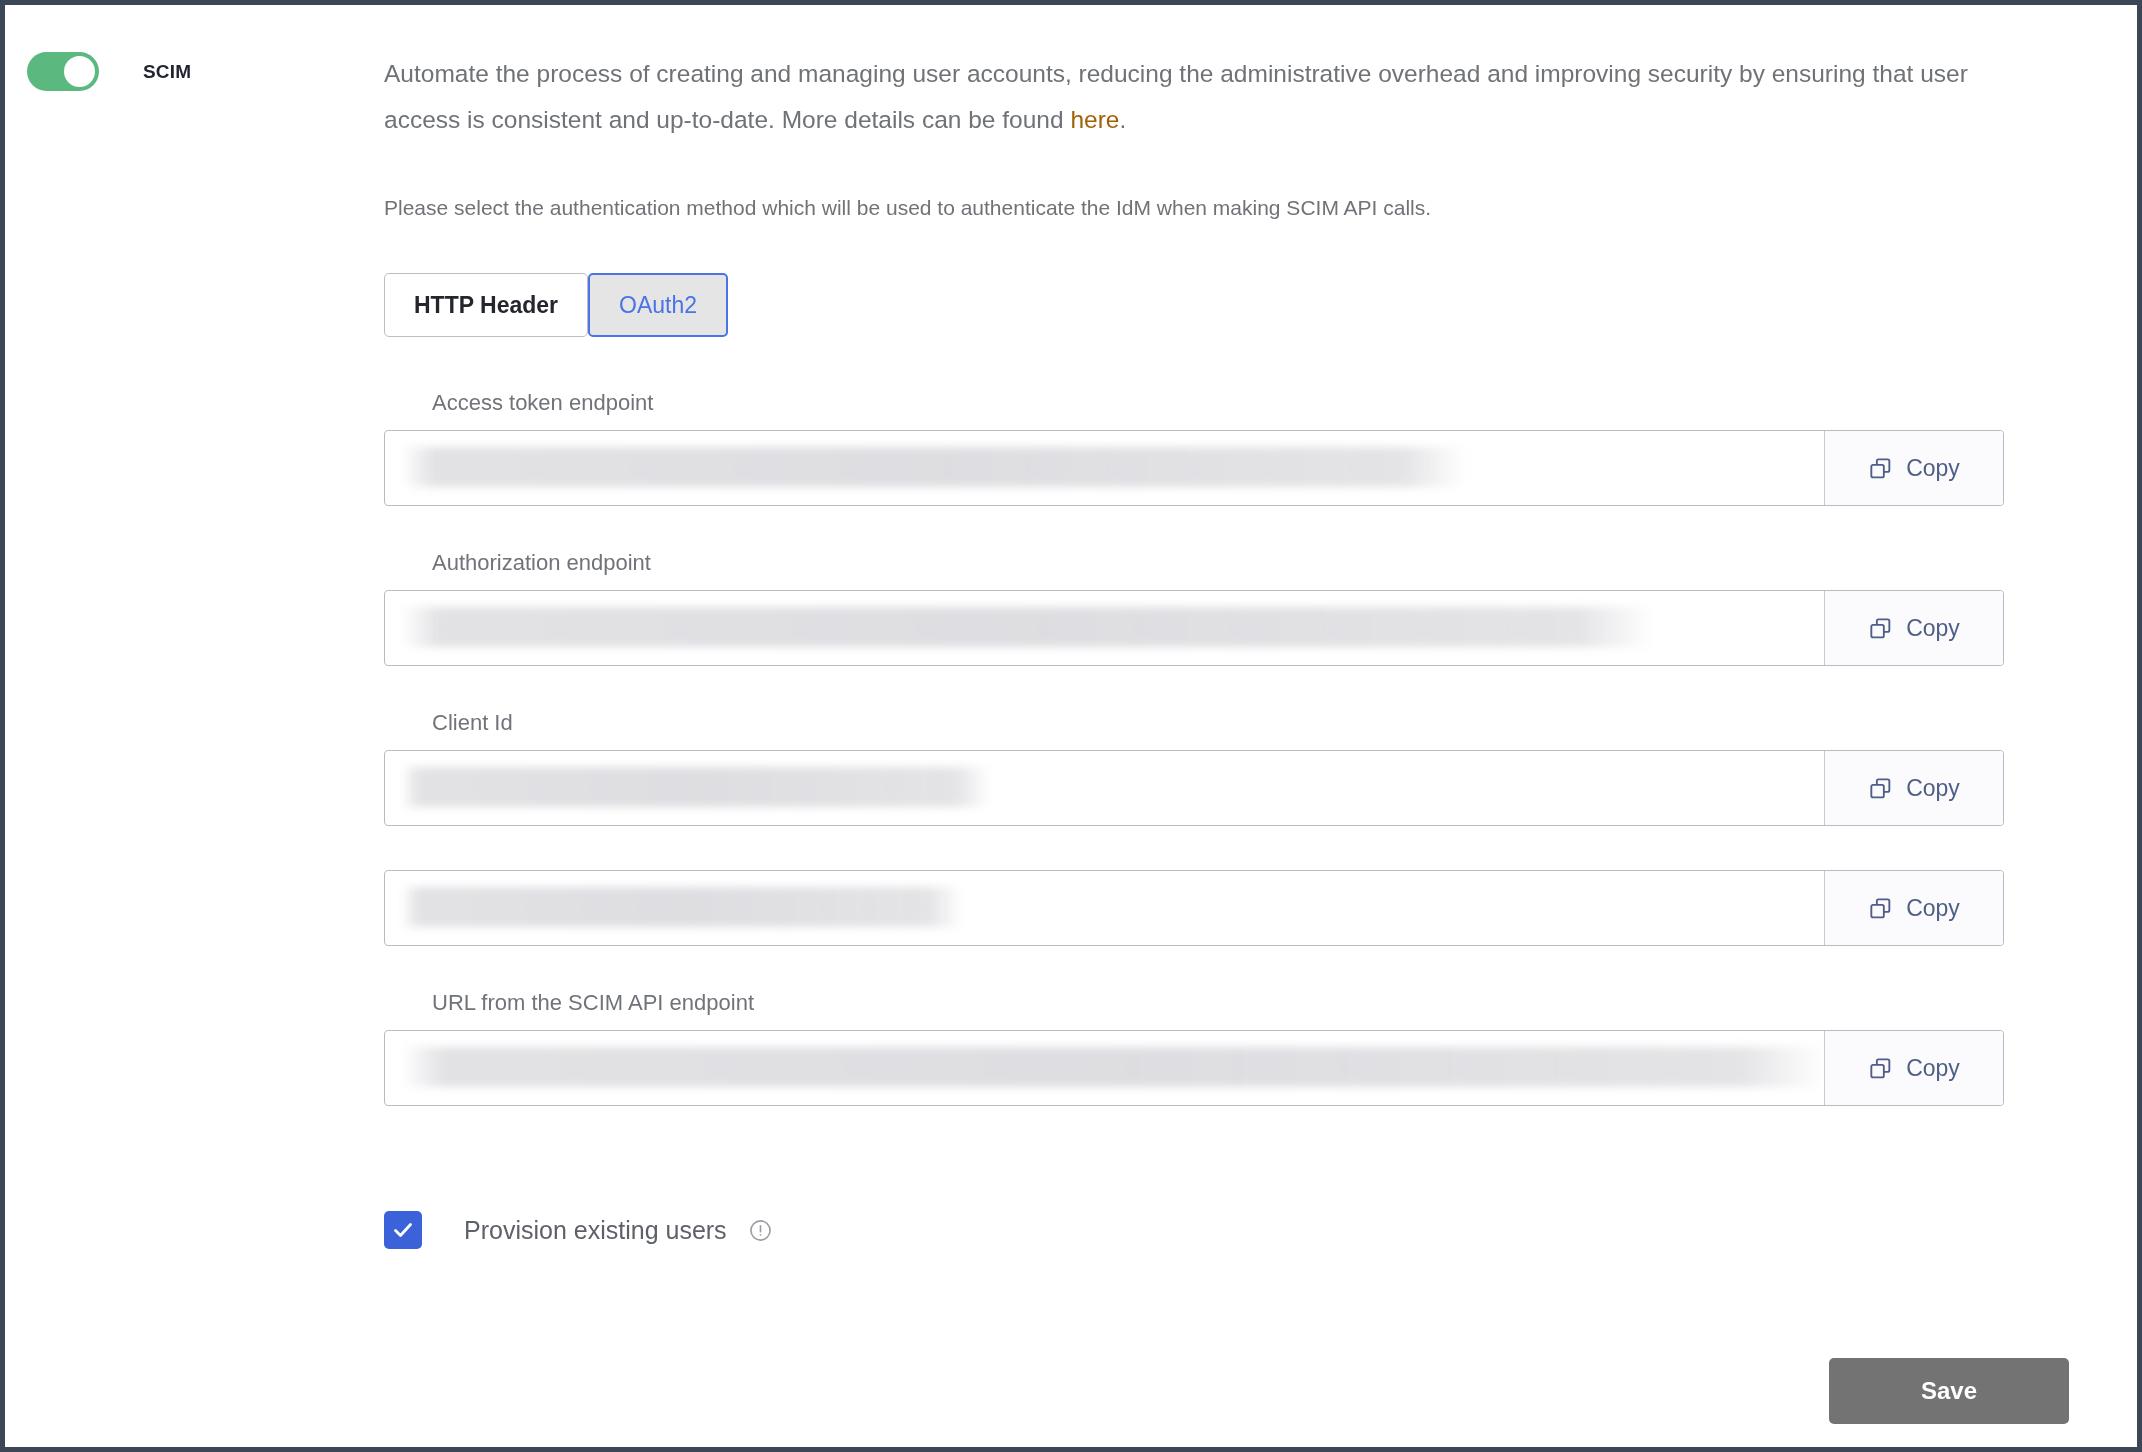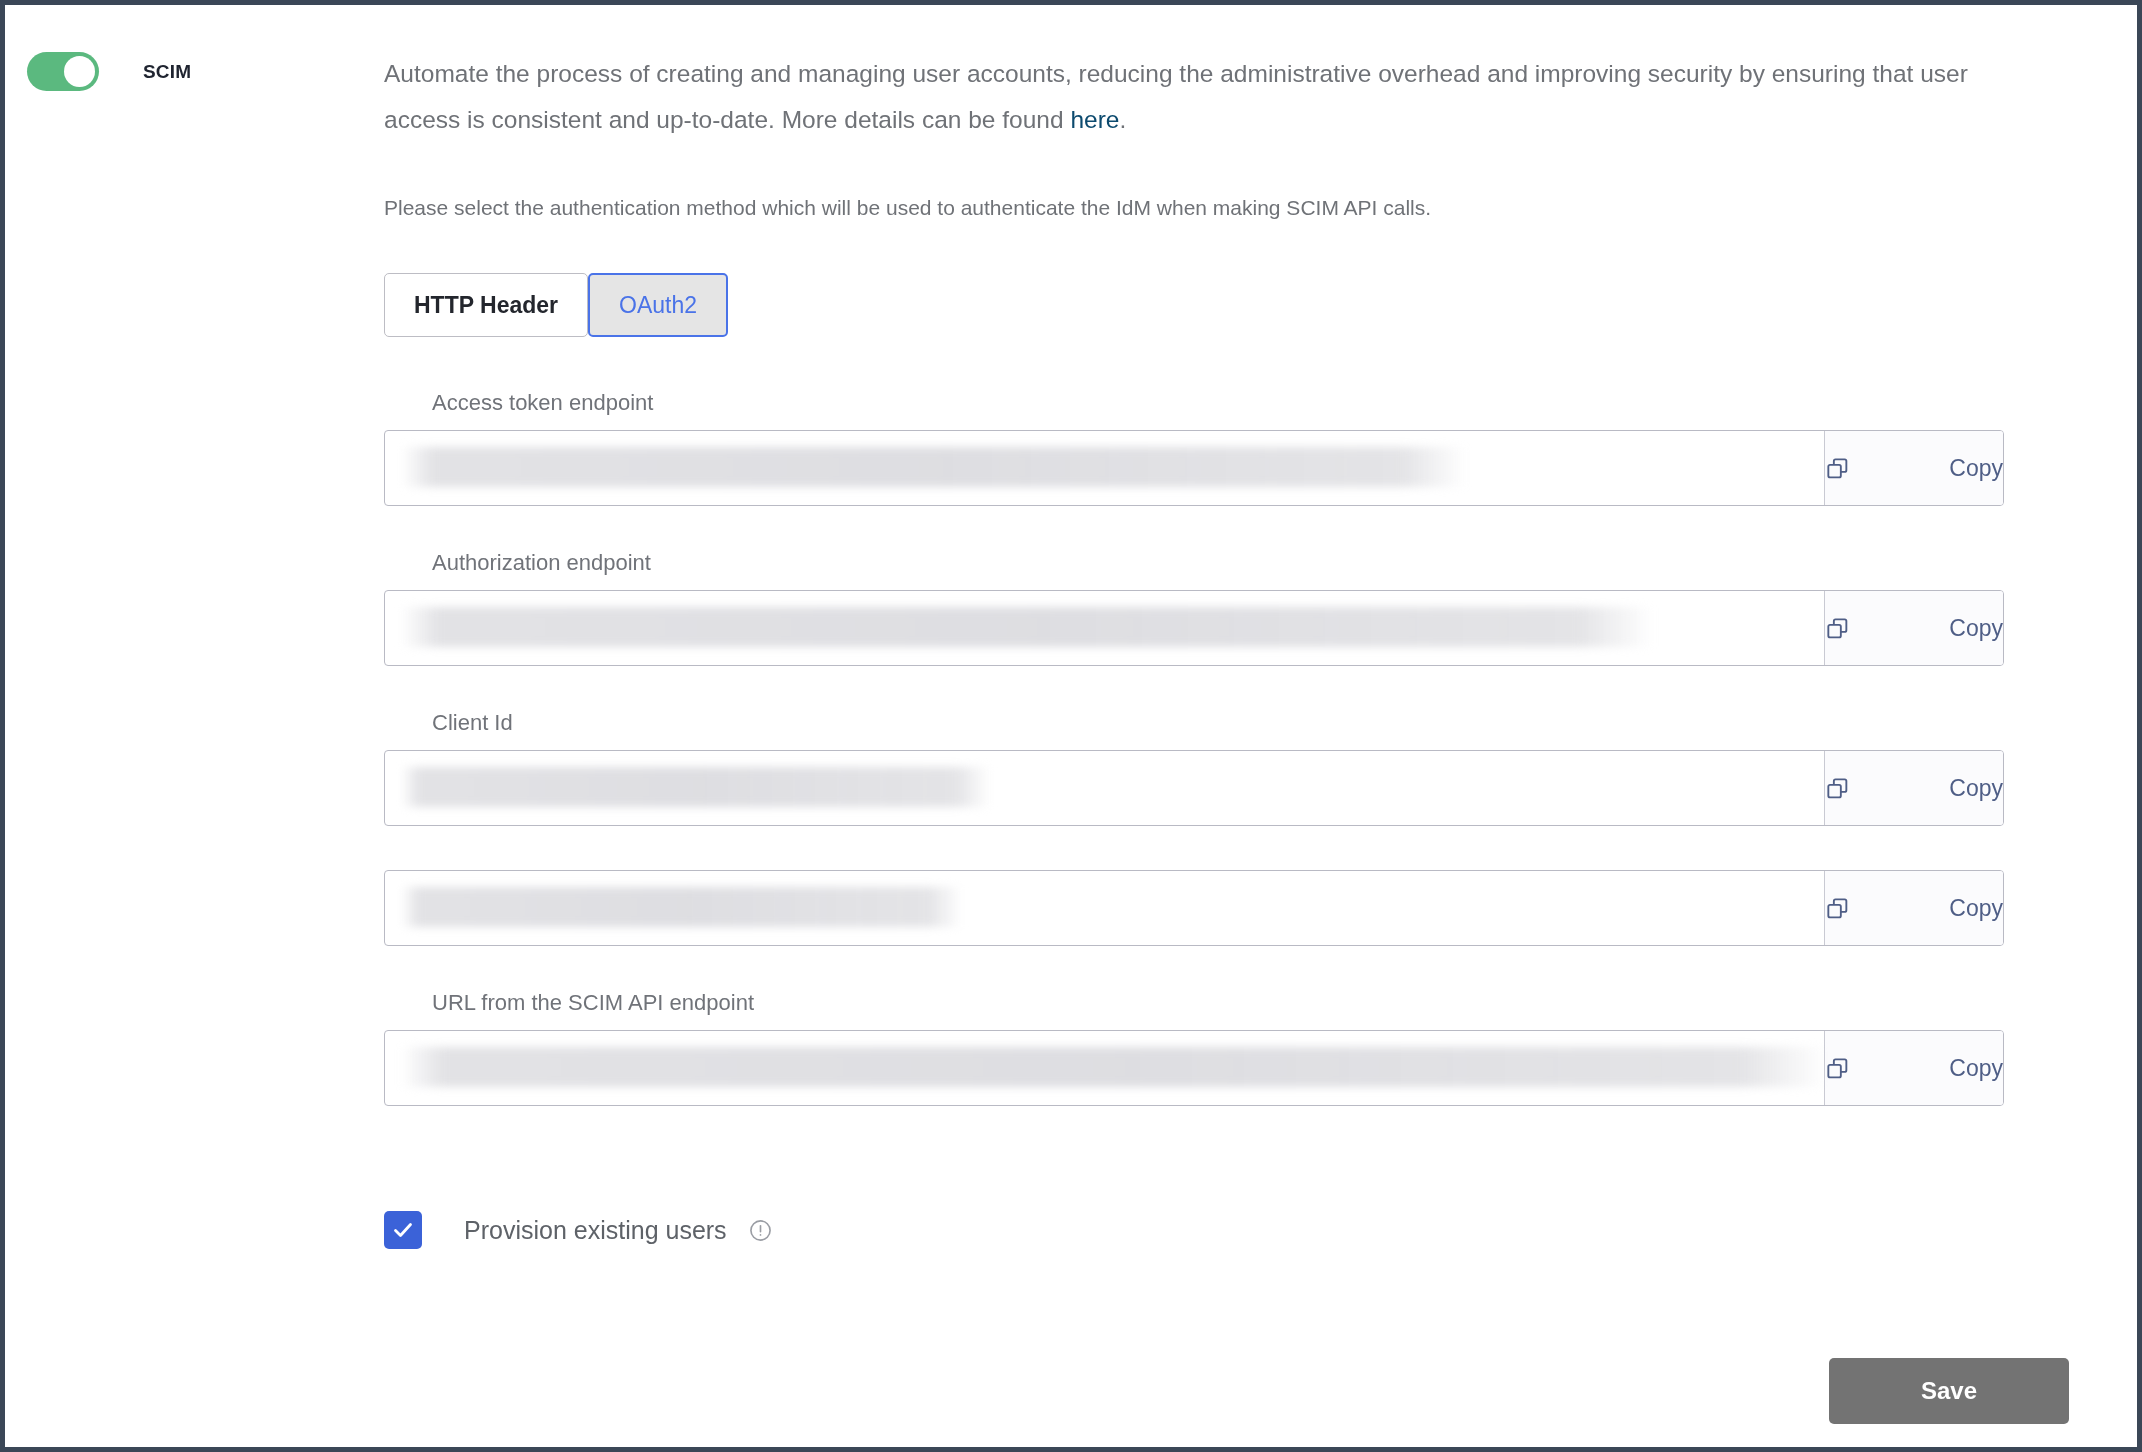--- a/index.html
+++ b/index.html
@@ -80,21 +80,21 @@
   .desc {
     position: absolute;
     left: 4px;
     top: 46px;
     width: 1595px;
     font-size: 24.5px;
     line-height: 46px;
     color: #6f7277;
   }
   .desc a {
-    color: #0c4a6e;
+    color: #a16207;
     text-decoration: none;
   }
   .sub-desc {
     position: absolute;
     left: 4px;
     top: 191px;
     font-size: 21px;
     color: #6f7277;
     white-space: nowrap;
   }
@@ -170,21 +170,21 @@
         rgba(225,225,228,.95) 3%,
         rgba(220,220,224,.95) 50%,
         rgba(225,225,228,.9) 94%,
         rgba(225,225,228,0) 100%);
     filter: blur(4px);
   }
   .copy-btn {
     flex: 0 0 178px;
     display: flex;
     align-items: center;
-    justify-content: space-between;
+    justify-content: center;
     gap: 13px;
     background: #fbfbfd;
     border-left: 1.5px solid #c9cad3;
     color: #4f5e86;
     font-size: 23px;
     cursor: pointer;
     user-select: none;
   }
   .copy-icon {
     display: block;

